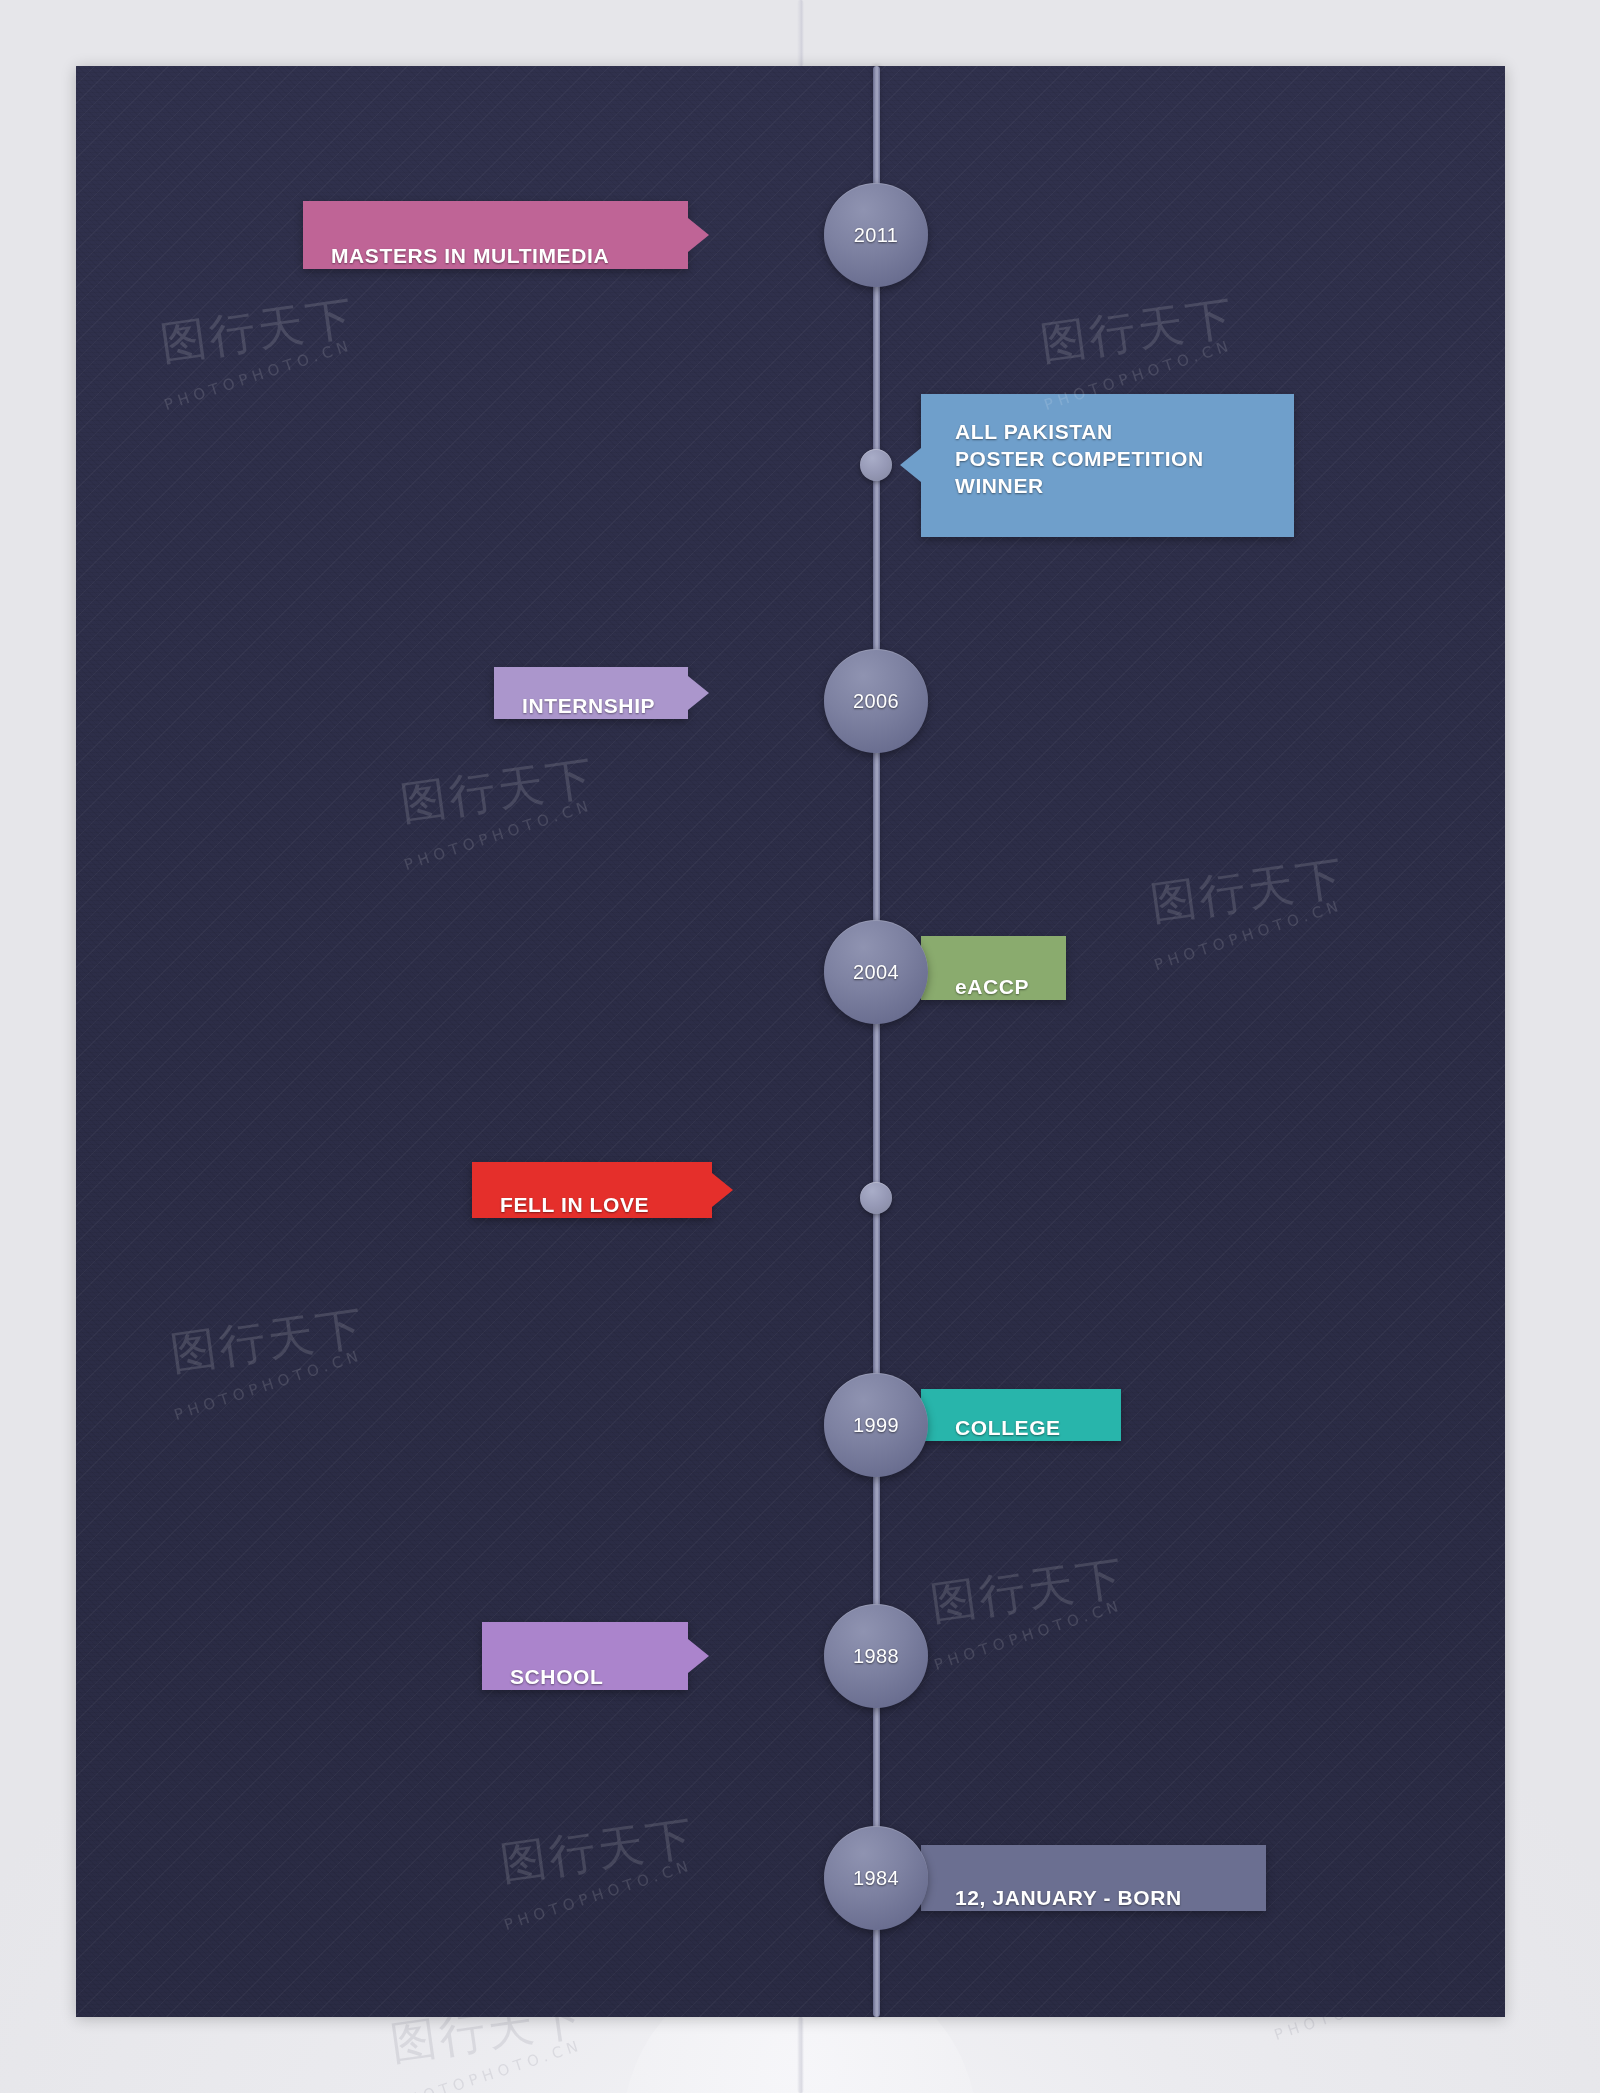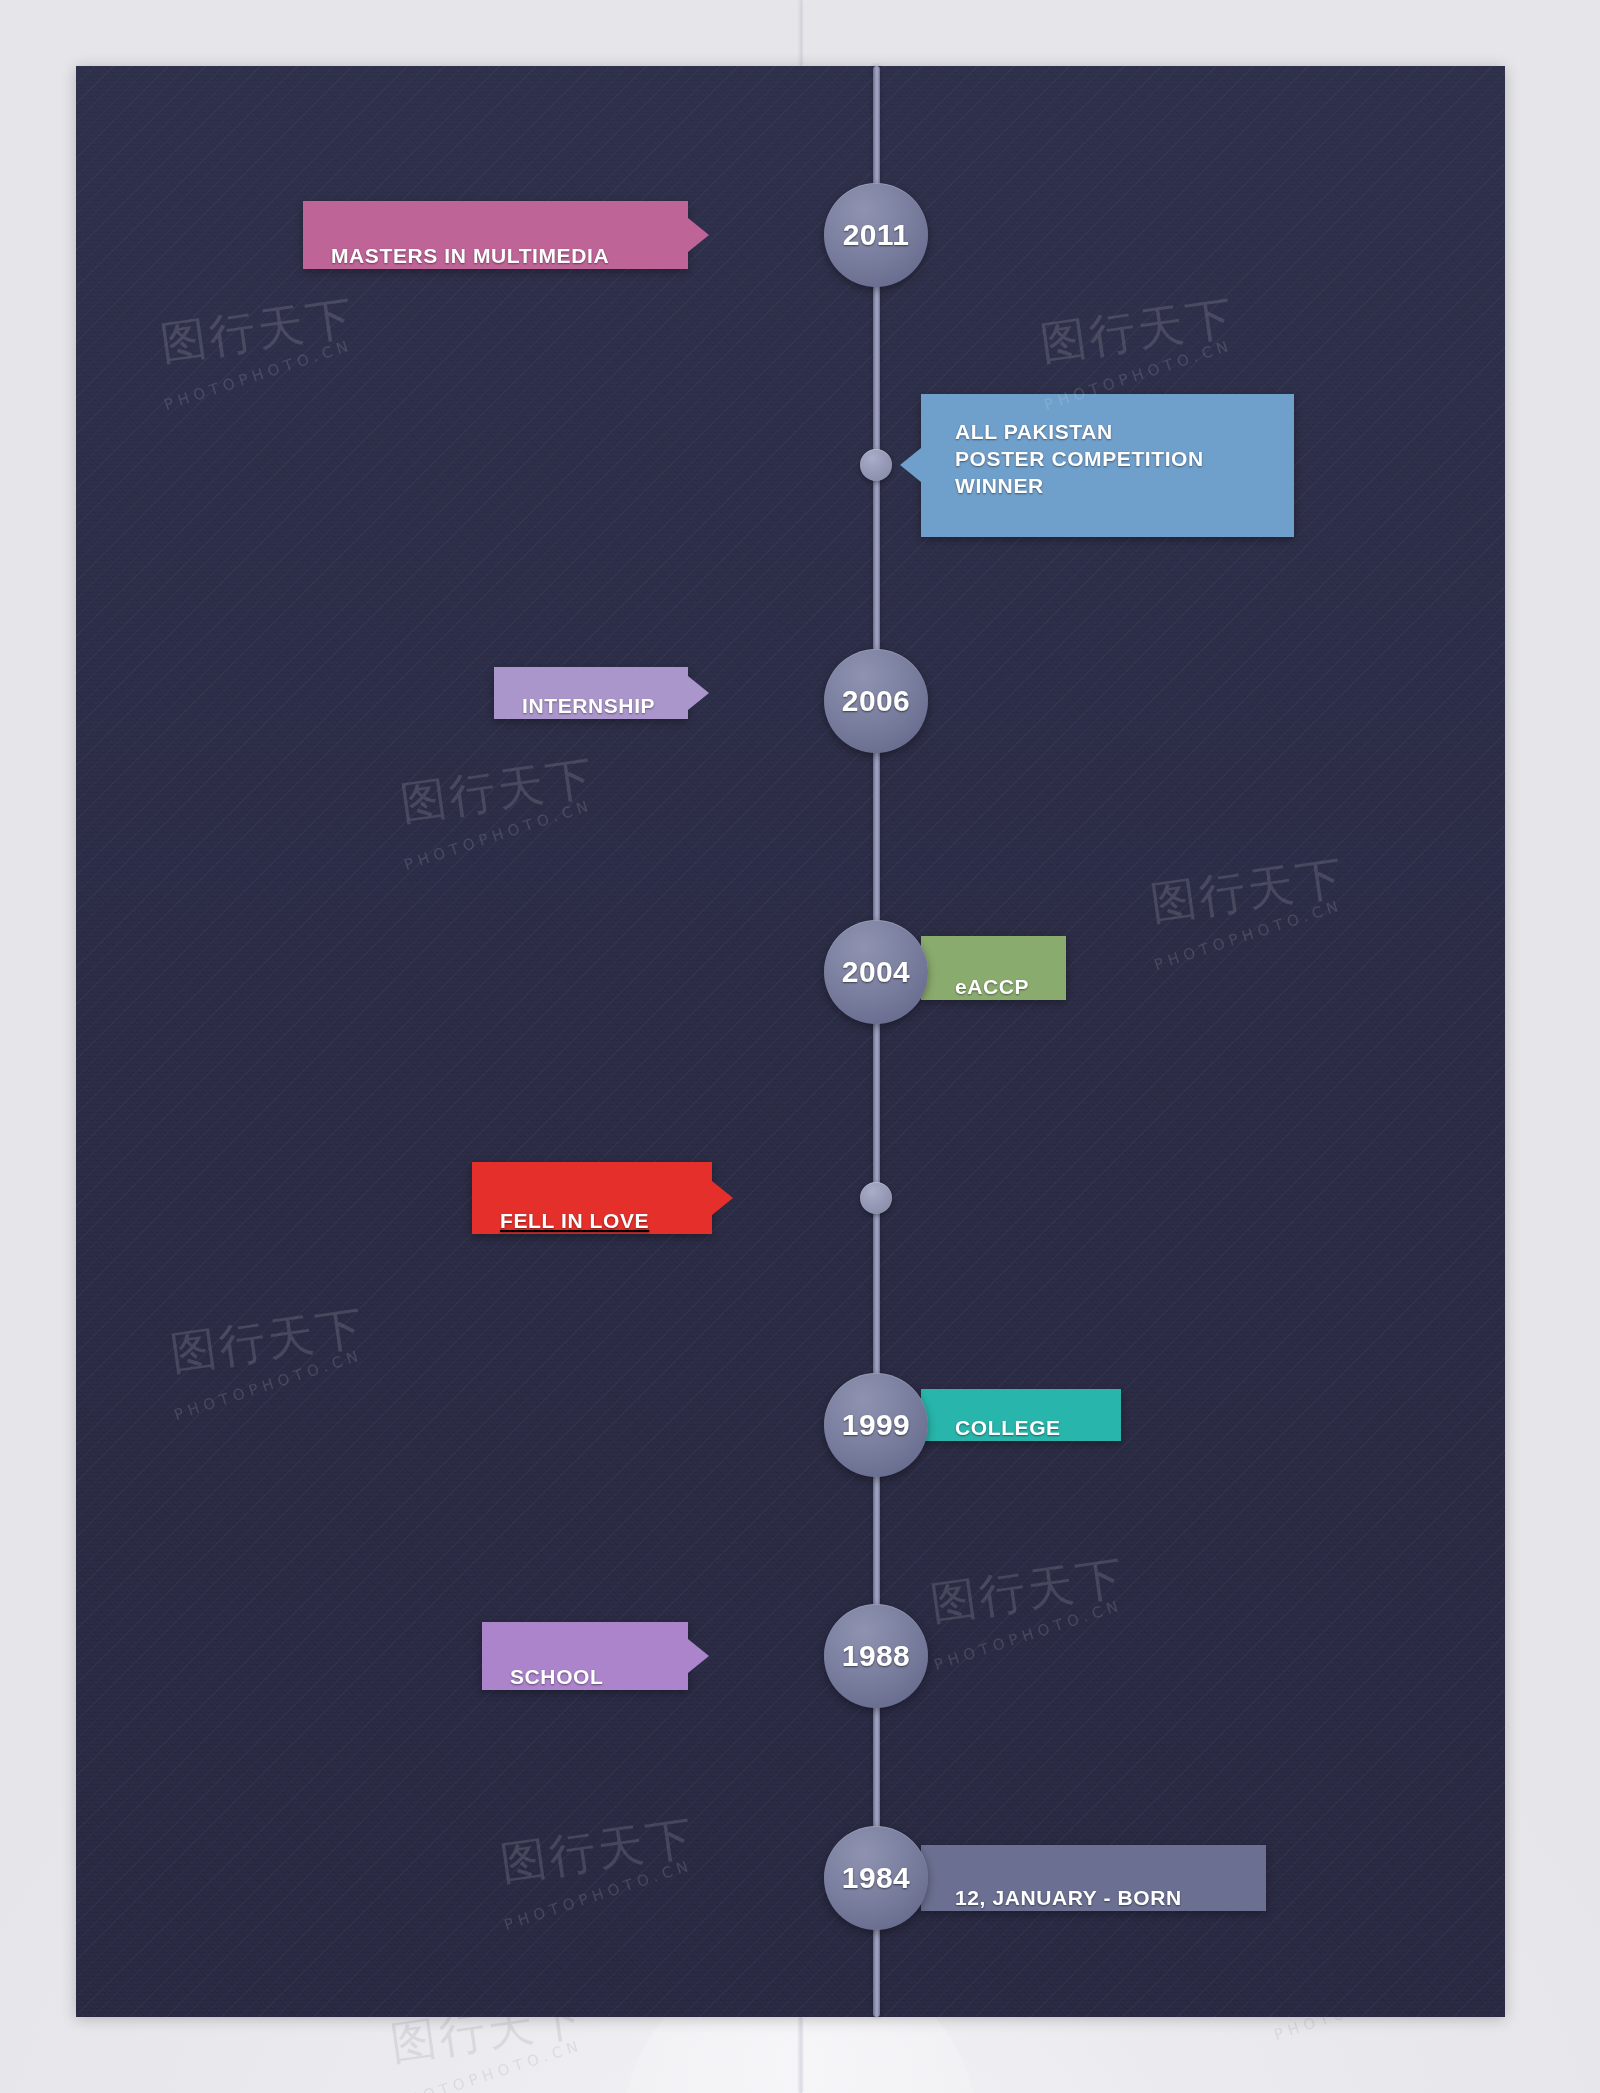--- a/index.html
+++ b/index.html
@@ -104,22 +104,22 @@
     border-radius: 50%;
     background: radial-gradient(circle at 38% 26%, #8f93b1 0%, #7d81a1 42%, #6b6f91 76%, #5e6283 100%);
     box-shadow: 0 3px 9px rgba(0,0,0,.35), inset 0 1px 0 rgba(255,255,255,.16);
     display: flex;
     align-items: center;
     justify-content: center;
     z-index: 5;
   }
   .node-circle .year {
     color: #ffffff;
-    font-size: 30px;
-    font-weight: bold;
+    font-size: 20px;
+    font-weight: normal;
     letter-spacing: .4px;
     text-shadow: 0 1px 2px rgba(0,0,0,.55);
   }
 
   
   .node-dot {
     position: absolute;
     width: 32px;
     height: 32px;
     margin-left: -16px;
@@ -235,21 +235,21 @@
         <div class="label left" style="--c: #ab96cc; background: rgb(171, 150, 204); left: 418px; width: 194px; height: 52px; top: 601px;">
           <span class="text">INTERNSHIP</span>
         </div>
         <div class="node-circle" style="top: 906px; justify-content: center;">
           <span class="year">2004</span>
         </div>
         <div class="label right" style="--c: #8aab6e; background: rgb(138, 171, 110); left: 845px; width: 145px; height: 64px; top: 870px;">
           <span class="text">eACCP</span>
         </div>
         <div class="node-dot" style="top: 1132px;"></div>
-        <div class="label left" style="--c: #e52f2b; background: rgb(229, 47, 43); left: 396px; width: 240px; height: 72px; top: 1096px; text-decoration: underline;">
+        <div class="label left" style="--c: #e52f2b; background: rgb(229, 47, 43); left: 396px; width: 240px; height: 56px; top: 1096px;">
           <span class="text">FELL IN LOVE</span>
         </div>
         <div class="node-circle" style="top: 1359px;">
           <span class="year">1999</span>
         </div>
         <div class="label right" style="--c: #28b5ab; background: rgb(40, 181, 171); left: 845px; width: 200px; height: 52px; top: 1323px;">
           <span class="text">COLLEGE</span>
         </div>
         <div class="node-circle" style="top: 1590px;">
           <span class="year">1988</span>

